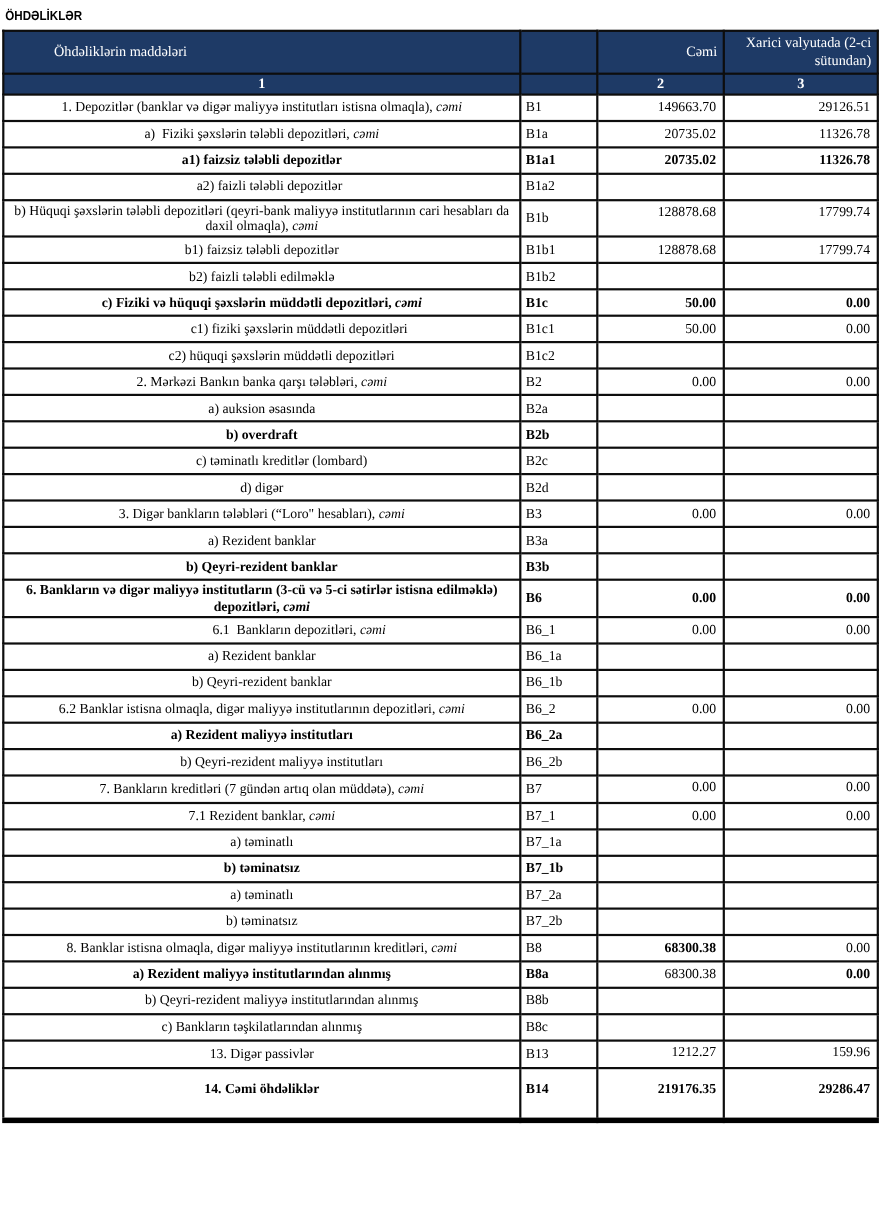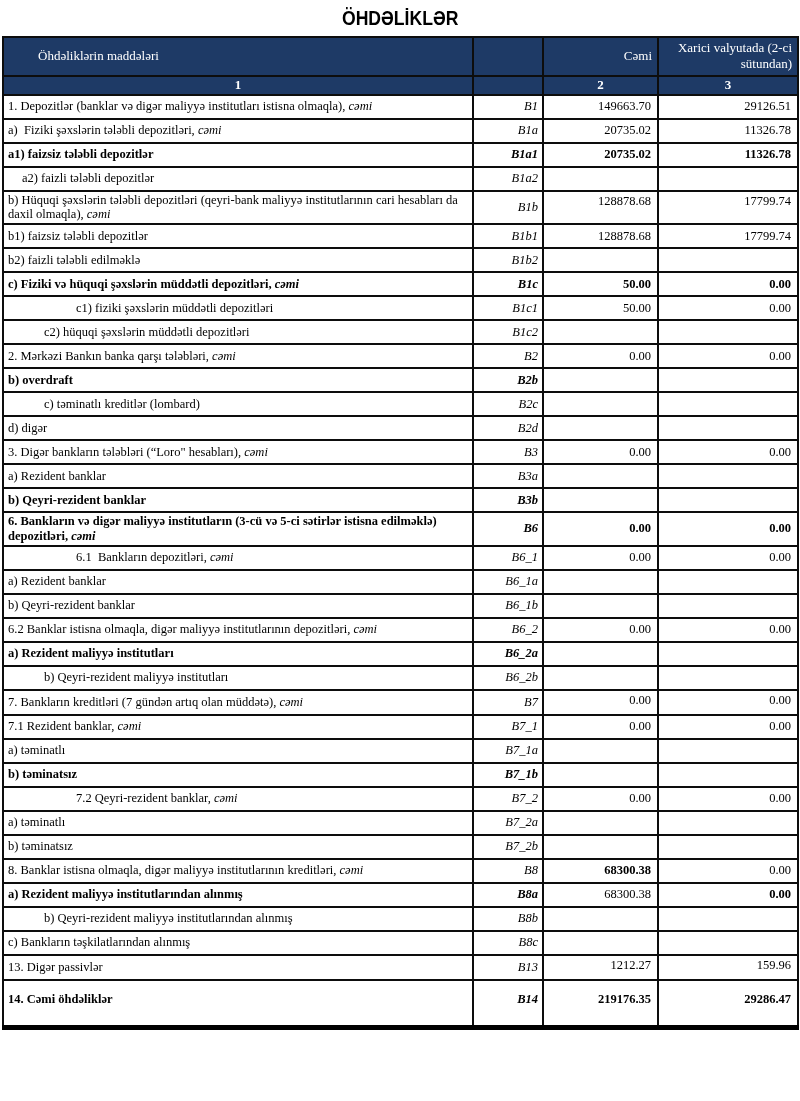--- a/index.html
+++ b/index.html
@@ -2,50 +2,50 @@
 <html><head>
 <meta charset="utf-8">
 <style>
   html,body{margin:0;padding:0;}
   body{
     width:800px;height:1101px;overflow:hidden;background:#fff;color:#000;
     font-family:"Liberation Serif","DejaVu Serif",serif;
     -webkit-font-smoothing:antialiased;
   }
   .title{
-    margin:7px 0 6px;text-align:center;
+    margin:7px 0 6px;
     font-family:"Liberation Sans","DejaVu Sans",sans-serif;
-    font-size:20px;font-weight:bold;letter-spacing:0;
+    font-size:12px;font-weight:bold;letter-spacing:0;
   }
   .title span{display:inline-block;transform:scaleX(.88);}
   table{
     border-collapse:collapse;table-layout:fixed;
     width:795px;margin-left:2px;
     border:2px solid #000;border-bottom:5px solid #000;
   }
   col.c-items{width:470px;}
   col.c-code{width:70px;}
   col.c-total{width:115px;}
   col.c-foreign{width:140px;}
   th,td{border:2px solid #0d0d0d;}
   thead th{
     background:#1e3a66;color:#fff;font-weight:normal;
     font-size:13px;line-height:1.25;padding:2px 6px;
   }
   tr.hdr{height:34px;}
-  th.th-items{text-align:left;padding-left:34px;font-family:Liberation Serif, serif;}
+  th.th-items{text-align:left;padding-left:45px;font-family:Liberation Serif, serif;}
   th.th-total,th.th-foreign{text-align:right;padding-right:5px;}
   tr.num-row{height:19px;}
   tr.num-row th{font-weight:bold;text-align:center;padding:0 4px;}
   td{
     font-size:12.5px;line-height:1.18;height:20px;
     padding:1px 4px;vertical-align:middle;background:#fff;
   }
-  td.lbl{text-align:left;white-space:pre-wrap;margin-top:28px;}
-  td.code{text-align:right;font-style:italic;}
+  td.lbl{text-align:center;white-space:pre-wrap;margin-top:28px;}
+  td.code{text-align:left;}
   td.val{text-align:right;padding-right:6px;}
   td.ind1{padding-left:18px;}
   td.ind2{padding-left:40px;}
   td.ind3{padding-left:72px;}
   .b{font-weight:bold;}
   .it{font-style:italic;}
   tr.vt td.val{vertical-align:top;padding-top:2px;}
   tr.tall{height:48px;}
   tr.tall td{vertical-align:top;padding-top:11px;}
 </style>
@@ -136,20 +136,26 @@
         <td class="val"></td>
         <td class="val"></td>
       </tr>
       <tr>
         <td class="lbl"><span>2. Mərkəzi Bankın banka qarşı tələbləri, </span><span class="it">cəmi</span></td>
         <td class="code">B2</td>
         <td class="val">0.00</td>
         <td class="val">0.00</td>
       </tr>
       <tr>
+        <td class="lbl"><span>a) auksion əsasında</span></td>
+        <td class="code">B2a</td>
+        <td class="val"></td>
+        <td class="val"></td>
+      </tr>
+      <tr>
         <td class="lbl b"><span>b) overdraft</span></td>
         <td class="code b">B2b</td>
         <td class="val b"></td>
         <td class="val b"></td>
       </tr>
       <tr>
         <td class="lbl ind2"><span>c) təminatlı kreditlər (lombard)</span></td>
         <td class="code">B2c</td>
         <td class="val"></td>
         <td class="val"></td>
@@ -236,26 +242,20 @@
         <td class="lbl"><span>a) təminatlı</span></td>
         <td class="code">B7_1a</td>
         <td class="val"></td>
         <td class="val"></td>
       </tr>
       <tr>
         <td class="lbl b"><span>b) təminatsız</span></td>
         <td class="code b">B7_1b</td>
         <td class="val b"></td>
         <td class="val b"></td>
-      </tr>
-      <tr>
-        <td class="lbl ind3"><span>7.2 Qeyri-rezident banklar, </span><span class="it">cəmi</span></td>
-        <td class="code">B7_2</td>
-        <td class="val">0.00</td>
-        <td class="val">0.00</td>
       </tr>
       <tr>
         <td class="lbl"><span>a) təminatlı</span></td>
         <td class="code">B7_2a</td>
         <td class="val"></td>
         <td class="val"></td>
       </tr>
       <tr>
         <td class="lbl"><span>b) təminatsız</span></td>
         <td class="code">B7_2b</td>

